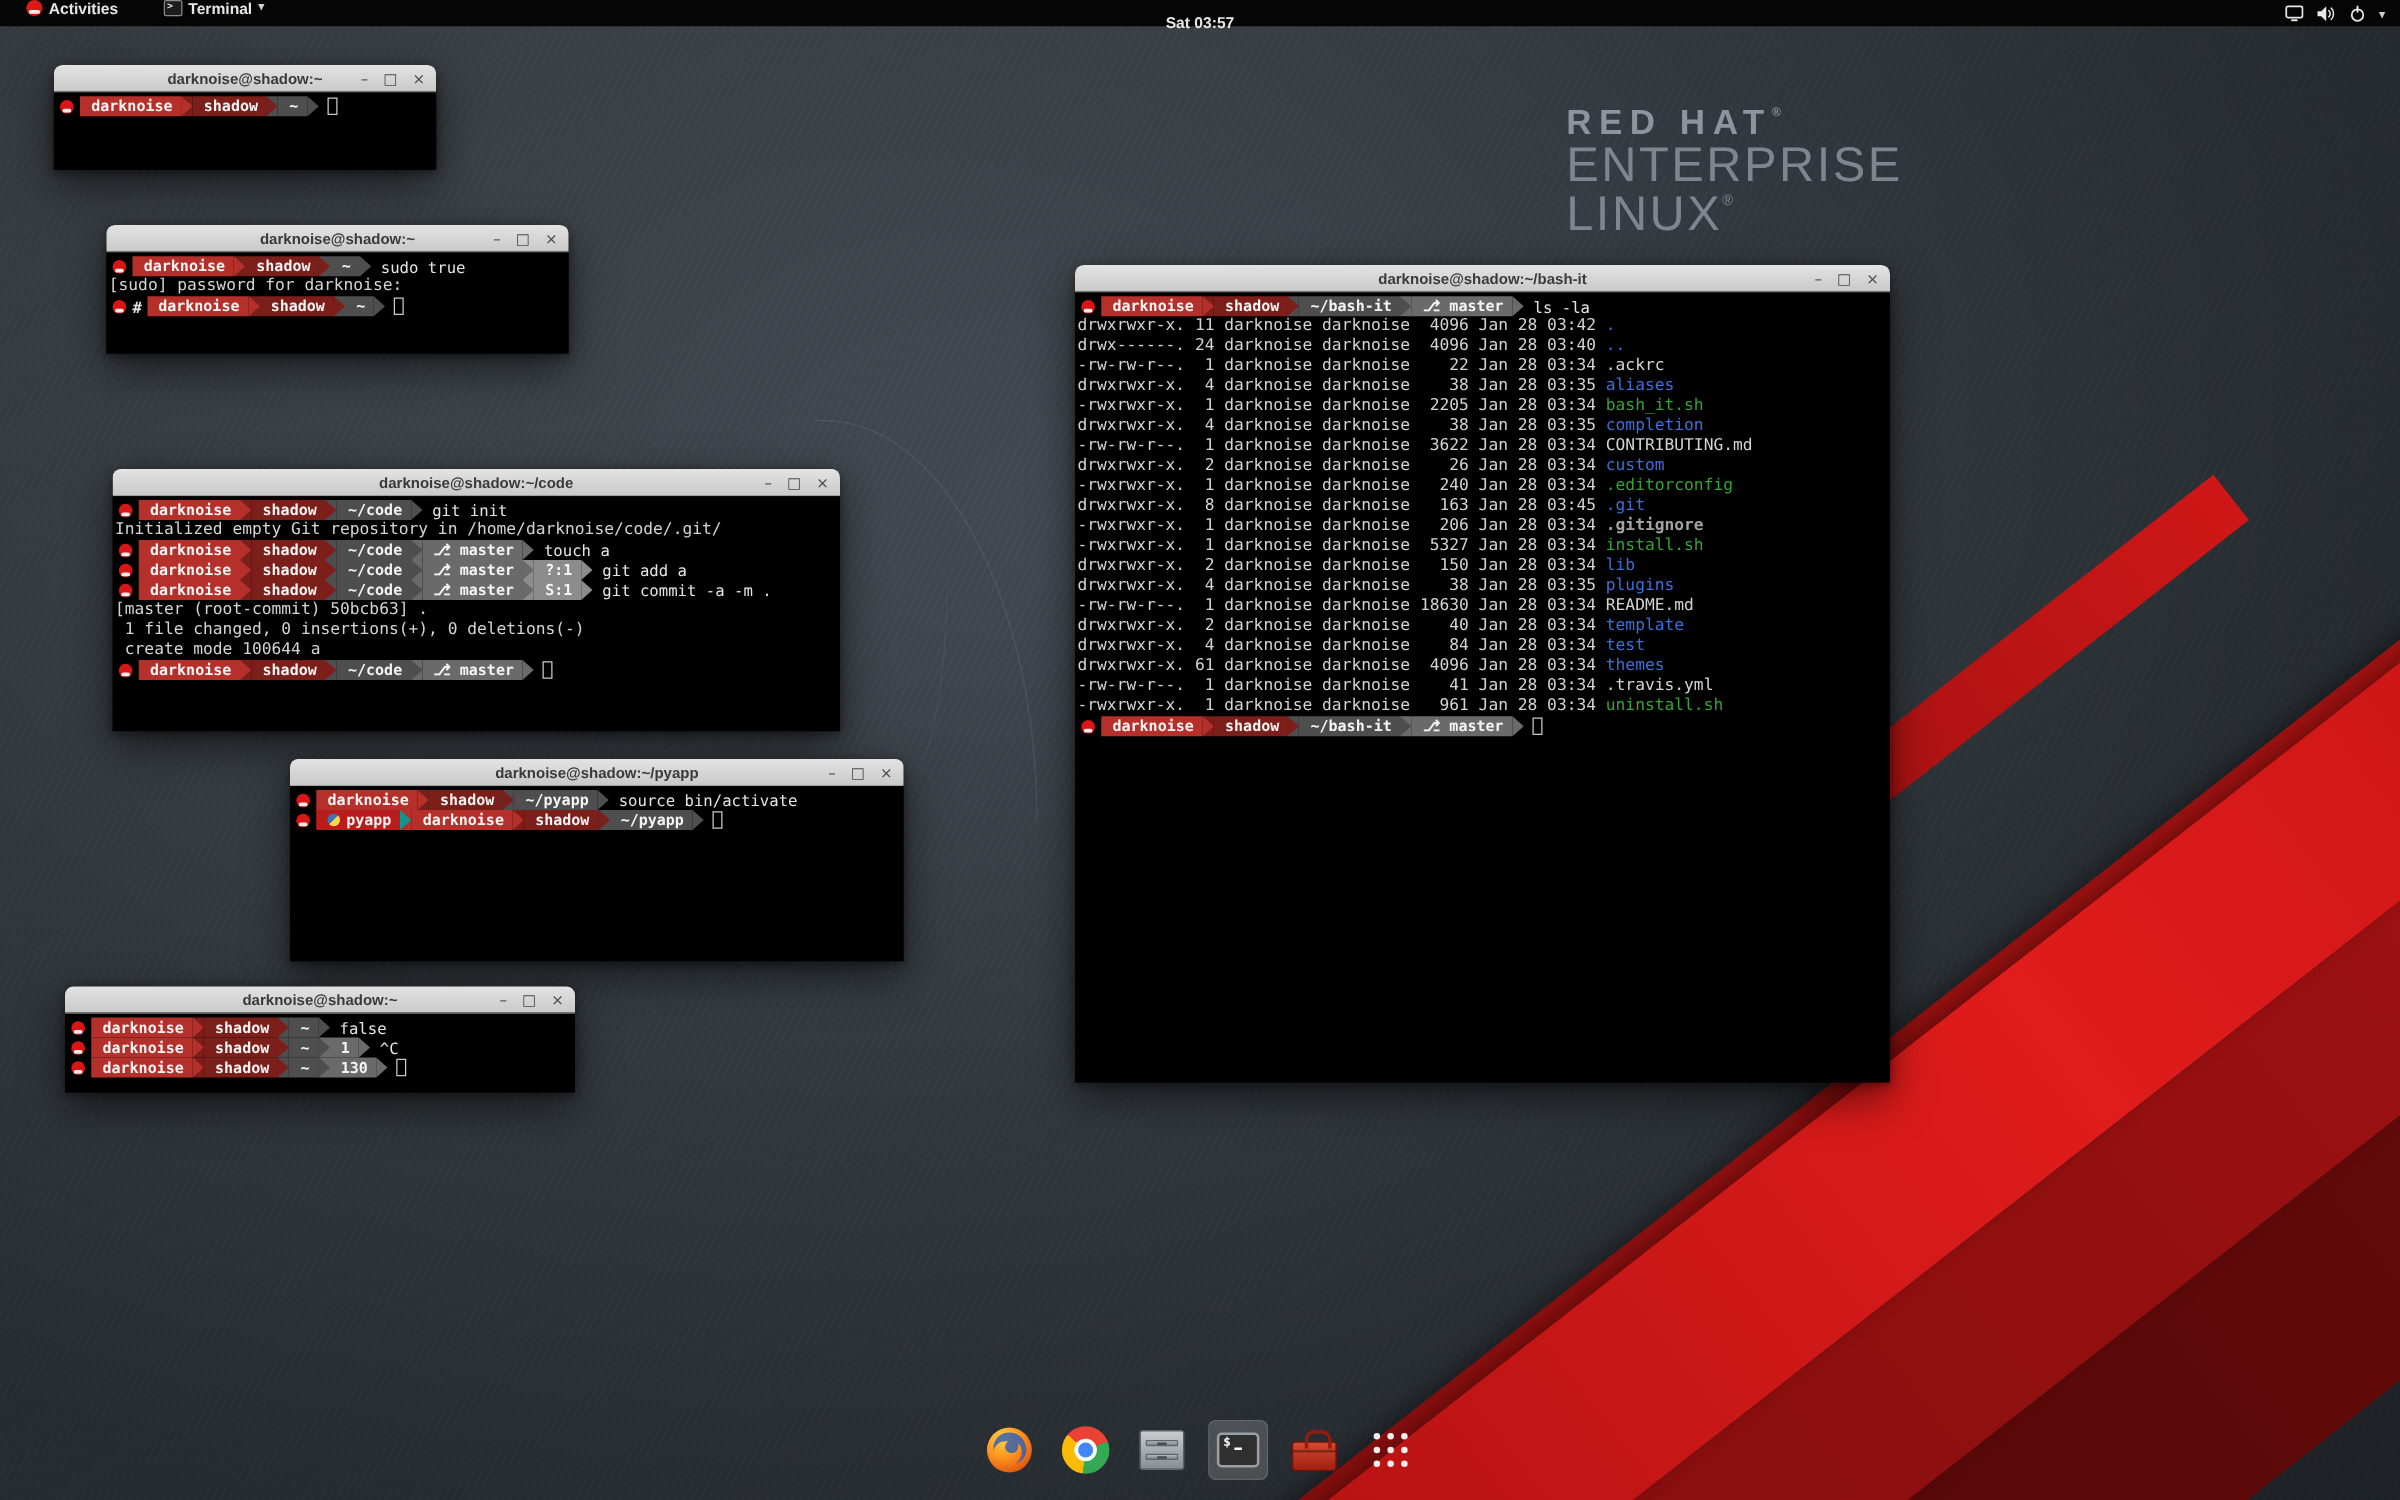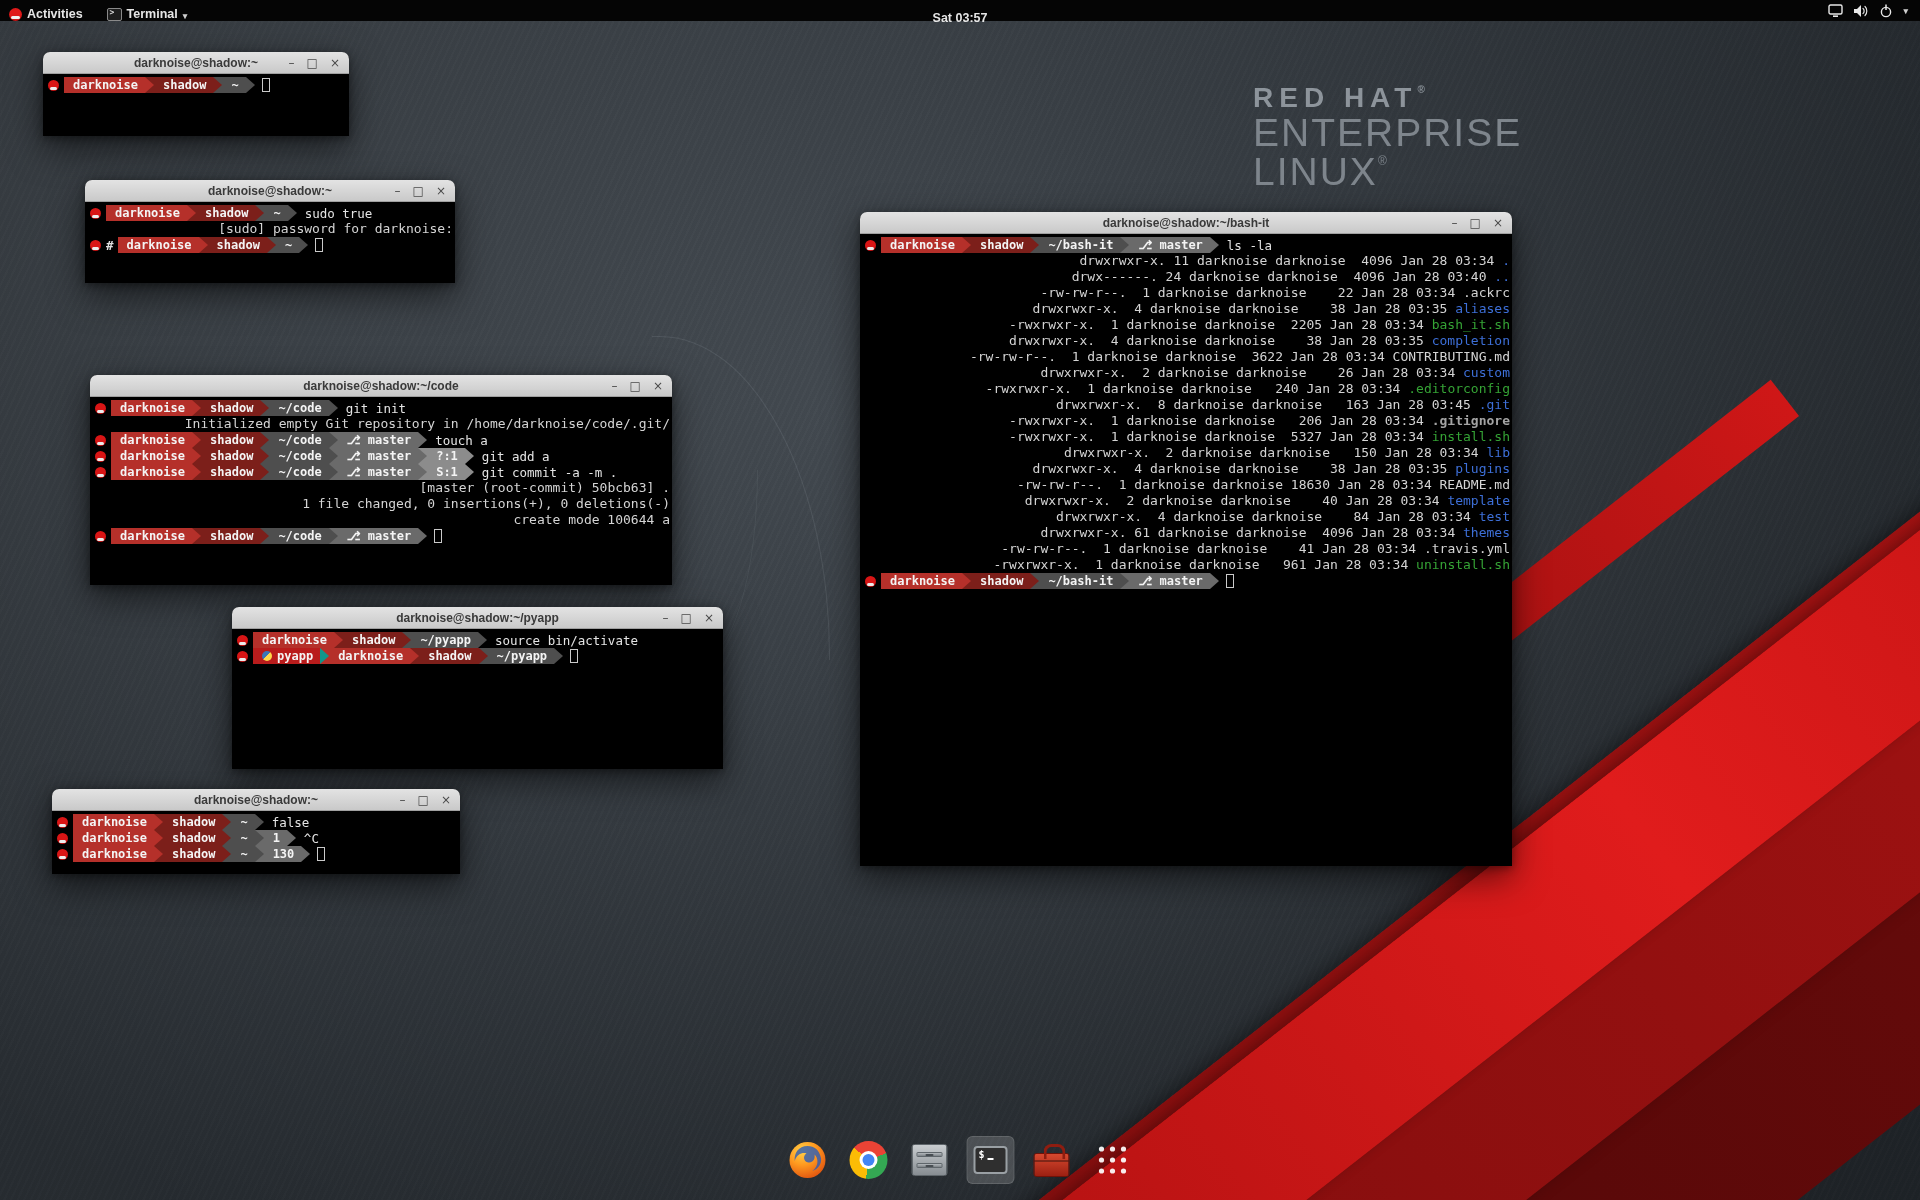--- a/index.html
+++ b/index.html
@@ -31,21 +31,21 @@
   .brand1 { font-size:28px; font-weight:bold; letter-spacing:6px; color:#8d949b; }
   .brand1 sup { font-size:10px; letter-spacing:0; vertical-align:14px; }
   .brand2, .brand3 { font-size:39px; font-weight:300; letter-spacing:2px; color:#7e858c; }
   .brand3 sup { font-size:12px; letter-spacing:0; vertical-align:20px; }
 
   
   .topbar { position:absolute; left:0; top:0; right:0; height:21px; background:#050505;
             display:flex; align-items:center; z-index:50; color:#e6e6e6;
             font-size:12.5px; font-weight:bold; }
   .tb-left { display:flex; align-items:center; gap:6px; height:100%; }
-  .tb-item { display:flex; align-items:flex-end; gap:5px; padding:0 9px; height:100%; cursor:default; }
+  .tb-item { display:flex; align-items:flex-start; gap:5px; padding:0 9px; height:100%; cursor:default;margin-left:12px; }
   .tophat { width:13px; height:13px; border-radius:50%; background:radial-gradient(circle at 50% 35%, #e01818 55%, #a80f0f 100%); position:relative; flex:none;}
   .tophat::after { content:''; position:absolute; left:2px; right:2px; bottom:2px; height:3px; background:#efefef; border-radius:2px; }
   .appicon { width:15px; height:13px; background:#1d1d1d; border:1px solid #8a8a8a; border-radius:2px; position:relative; flex:none;}
   .appicon::before { content:'>'; position:absolute; left:2px; top:-1px; color:#ddd; font:bold 8px "DejaVu Sans Mono", monospace; }
   .chev { font-size:9px; color:#cfcfcf; }
   .tb-clock { position:absolute; left:50%; transform:translateX(-50%); height:21px; line-height:21px;margin-top:16px; }
   .tb-right { position:absolute; right:6px; top:0; height:21px; display:flex; align-items:center; gap:10px; padding:0 6px; }
 
   
   .window { position:absolute; background:#000; border-radius:8px 8px 0 0;
@@ -58,21 +58,21 @@
   #w5 { left:860px; top:212px; width:652px; height:654px; z-index:5; }
 
   .titlebar { height:22px; background:linear-gradient(#e3e3e3,#c9c9c9); border-bottom:1px solid #a0a0a0;
               border-radius:7px 7px 0 0; position:relative; }
   .wtitle { position:absolute; left:0; right:0; text-align:center; line-height:22px;
             font-size:12px; font-weight:bold; color:#3a3a3a; }
   .wbtns { position:absolute; right:9px; top:0; height:22px; display:flex; gap:12px; align-items:center;
            font-family:"DejaVu Sans", sans-serif; font-size:12px; color:#4a4a4a; z-index:2; }
   .wbtn { cursor:default; line-height:22px; }
   .termbody { position:absolute; top:22px; left:0; right:0; bottom:0; padding:3px 2px; overflow:hidden;
-              font-family:"DejaVu Sans Mono", monospace;text-align:right; }
+              font-family:"DejaVu Sans Mono", monospace; }
 
   
   .pline { display:flex; align-items:center; height:16px; }
   .oline { white-space:pre; height:16px; line-height:16px; font-size:13px; }
   .hat { position:relative; width:11px; height:11px; border-radius:50%;
          background:radial-gradient(circle at 50% 35%, #d91515 55%, #a50e0e 100%);
          margin:0 5px 0 3px; flex:none; }
   .hat::after { content:''; position:absolute; left:2px; right:2px; bottom:1px; height:3px; background:#ececec; border-radius:2px; }
   .prefix { color:#e0e0e0; font:bold 12.5px "DejaVu Sans Mono", monospace; margin-right:4px; }
   .seg { display:flex; align-items:center; height:16px; padding:0 7px 0 9px; color:#f4f4f4;
@@ -396,21 +396,21 @@
         <span class="seg" style="background: rgb(181, 48, 42);"><span>darknoise</span></span>
         <span class="arrow" style="--c: #b5302a; background: rgb(124, 31, 26);"></span>
         <span class="seg" style="background: rgb(124, 31, 26);"><span>shadow</span></span>
         <span class="arrow" style="--c: #7c1f1a; background: rgb(78, 78, 78);"></span>
         <span class="seg" style="background: rgb(78, 78, 78);"><span>~/bash-it</span></span>
         <span class="arrow" style="--c: #4e4e4e; background: rgb(106, 106, 106);"></span>
         <span class="seg" style="background: rgb(106, 106, 106);"><span class="branchicon">⎇ </span><span>master</span></span>
         <span class="arrow" style="--c: #6a6a6a; background: transparent;"></span>
         <span class="cmd">ls -la</span>
       </div>
-      <div class="oline"><span>drwxrwxr-x. 11 darknoise darknoise  4096 Jan 28 03:34 </span><span style="color: rgb(61, 111, 216);">.</span></div>
+      <div class="oline"><span>drwxrwxr-x. 11 darknoise darknoise  4096 Jan 28 03:42 </span><span style="color: rgb(61, 111, 216);">.</span></div>
       <div class="oline"><span>drwx------. 24 darknoise darknoise  4096 Jan 28 03:40 </span><span style="color: rgb(61, 111, 216);">..</span></div>
       <div class="oline"><span>-rw-rw-r--.  1 darknoise darknoise    22 Jan 28 03:34 </span><span style="color: rgb(212, 212, 212);">.ackrc</span></div>
       <div class="oline"><span>drwxrwxr-x.  4 darknoise darknoise    38 Jan 28 03:35 </span><span style="color: rgb(61, 111, 216);">aliases</span></div>
       <div class="oline"><span>-rwxrwxr-x.  1 darknoise darknoise  2205 Jan 28 03:34 </span><span style="color: rgb(53, 163, 53);">bash_it.sh</span></div>
       <div class="oline"><span>drwxrwxr-x.  4 darknoise darknoise    38 Jan 28 03:35 </span><span style="color: rgb(61, 111, 216);">completion</span></div>
       <div class="oline"><span>-rw-rw-r--.  1 darknoise darknoise  3622 Jan 28 03:34 </span><span style="color: rgb(212, 212, 212);">CONTRIBUTING.md</span></div>
       <div class="oline"><span>drwxrwxr-x.  2 darknoise darknoise    26 Jan 28 03:34 </span><span style="color: rgb(61, 111, 216);">custom</span></div>
       <div class="oline"><span>-rwxrwxr-x.  1 darknoise darknoise   240 Jan 28 03:34 </span><span style="color: rgb(53, 163, 53);">.editorconfig</span></div>
       <div class="oline"><span>drwxrwxr-x.  8 darknoise darknoise   163 Jan 28 03:45 </span><span style="color: rgb(61, 111, 216);">.git</span></div>
       <div class="oline"><span>-rwxrwxr-x.  1 darknoise darknoise   206 Jan 28 03:34 </span><span style="color: #a3a3a3; font-weight: bold;">.gitignore</span></div>

